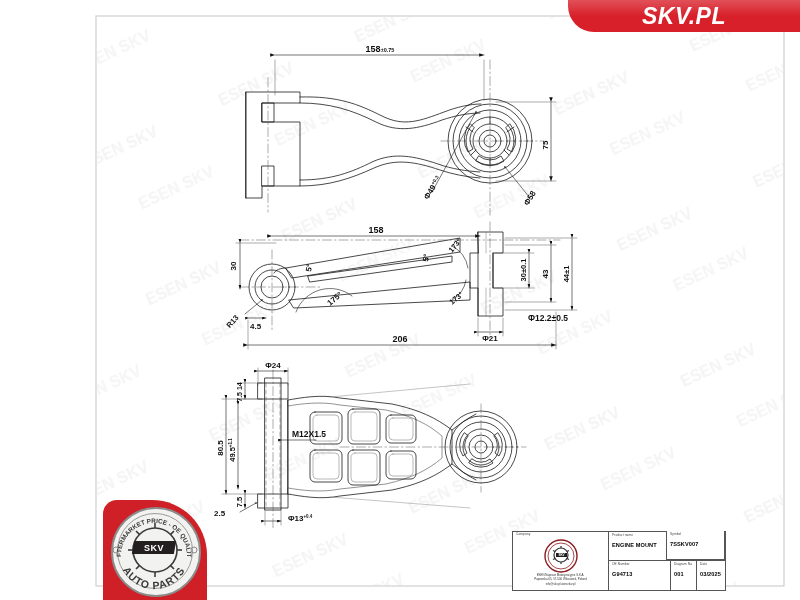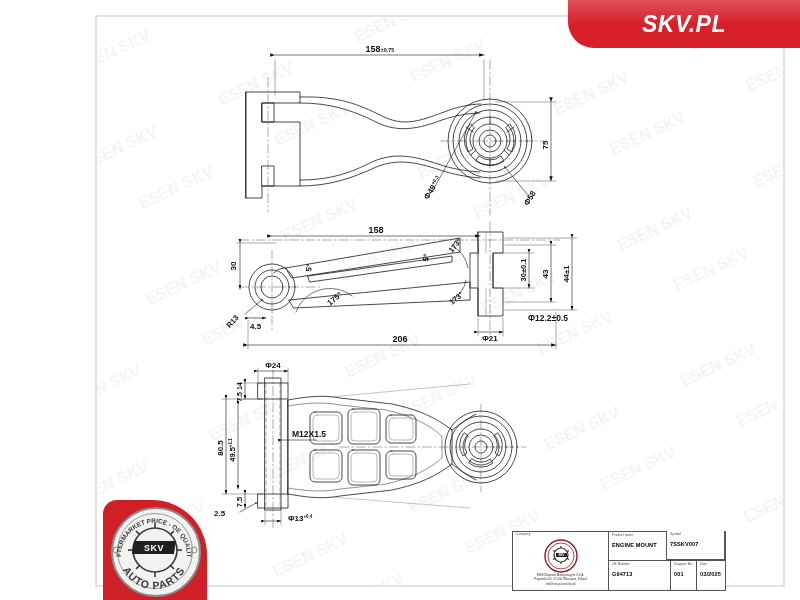--- a/index.html
+++ b/index.html
@@ -3,21 +3,21 @@
 <meta charset="utf-8">
 <style>
   html,body{margin:0;padding:0;}
   body{
     width:800px;height:600px;background:#ffffff;
     font-family:"Liberation Sans",sans-serif;
     overflow:hidden;position:relative;
   }
   #sheet{position:absolute;left:0;top:0;width:800px;height:600px;}
   .brandbar{
-    position:absolute;top:0;left:568px;width:232px;height:48px;
+    position:absolute;top:0;left:568px;width:232px;height:32px;
     background:#d8202a;
     border-bottom-left-radius:26px;
     display:flex;align-items:center;justify-content:center;
     overflow:hidden;
   }
   .brandbar .sheen{
     position:absolute;left:0;top:0;width:100%;height:50%;
     background:linear-gradient(180deg,rgba(255,255,255,.22),rgba(255,255,255,0));
   }
   .brandtext{

